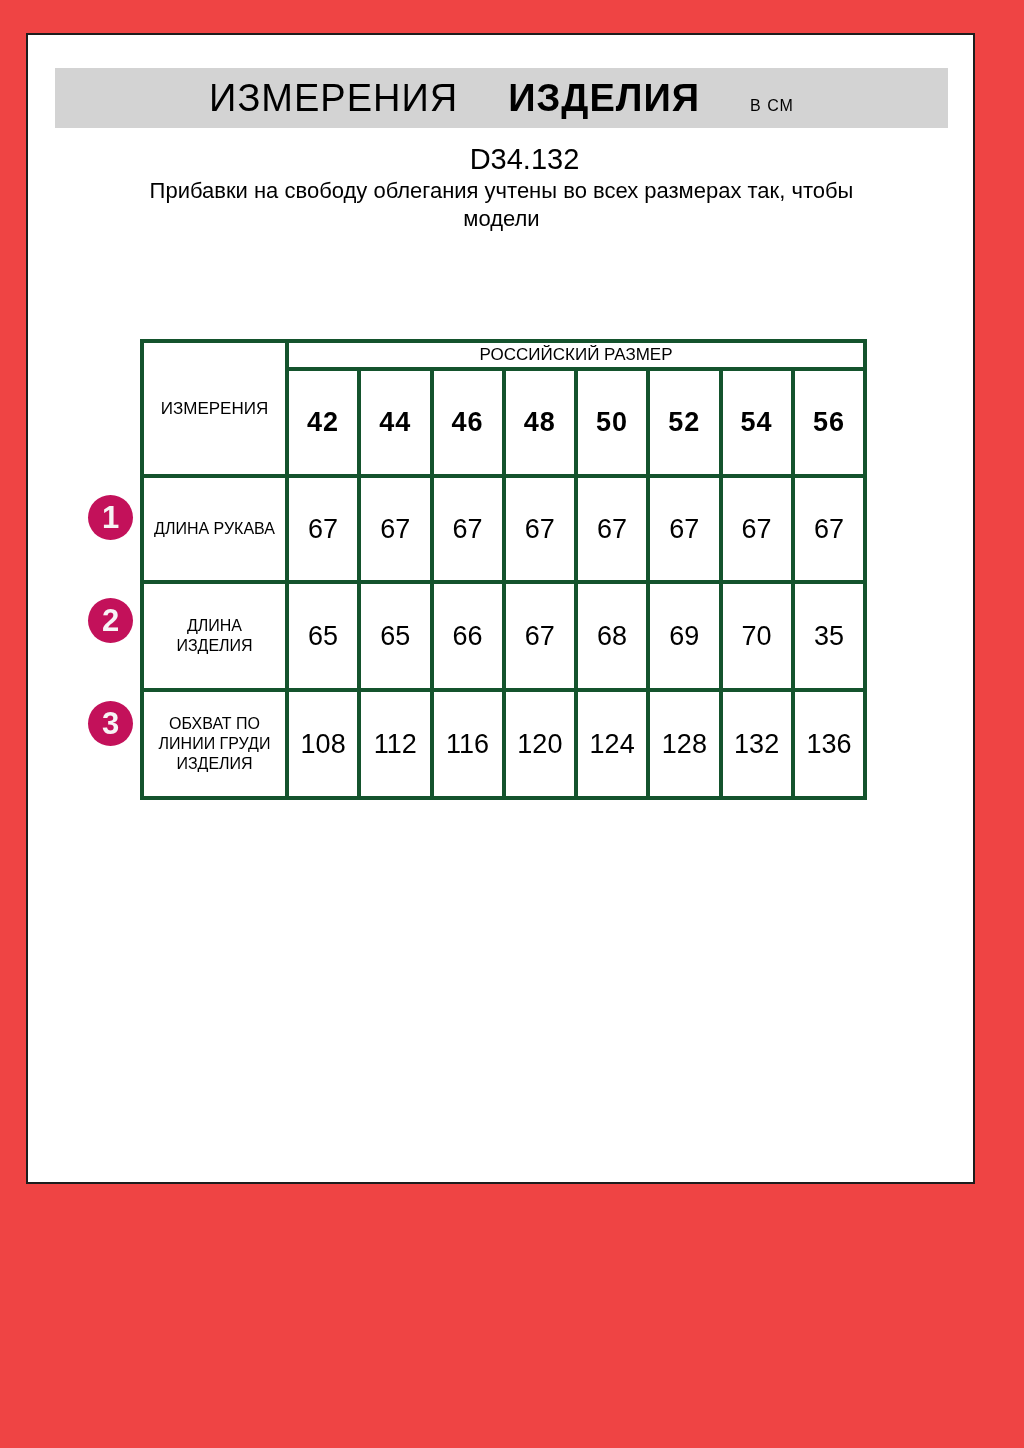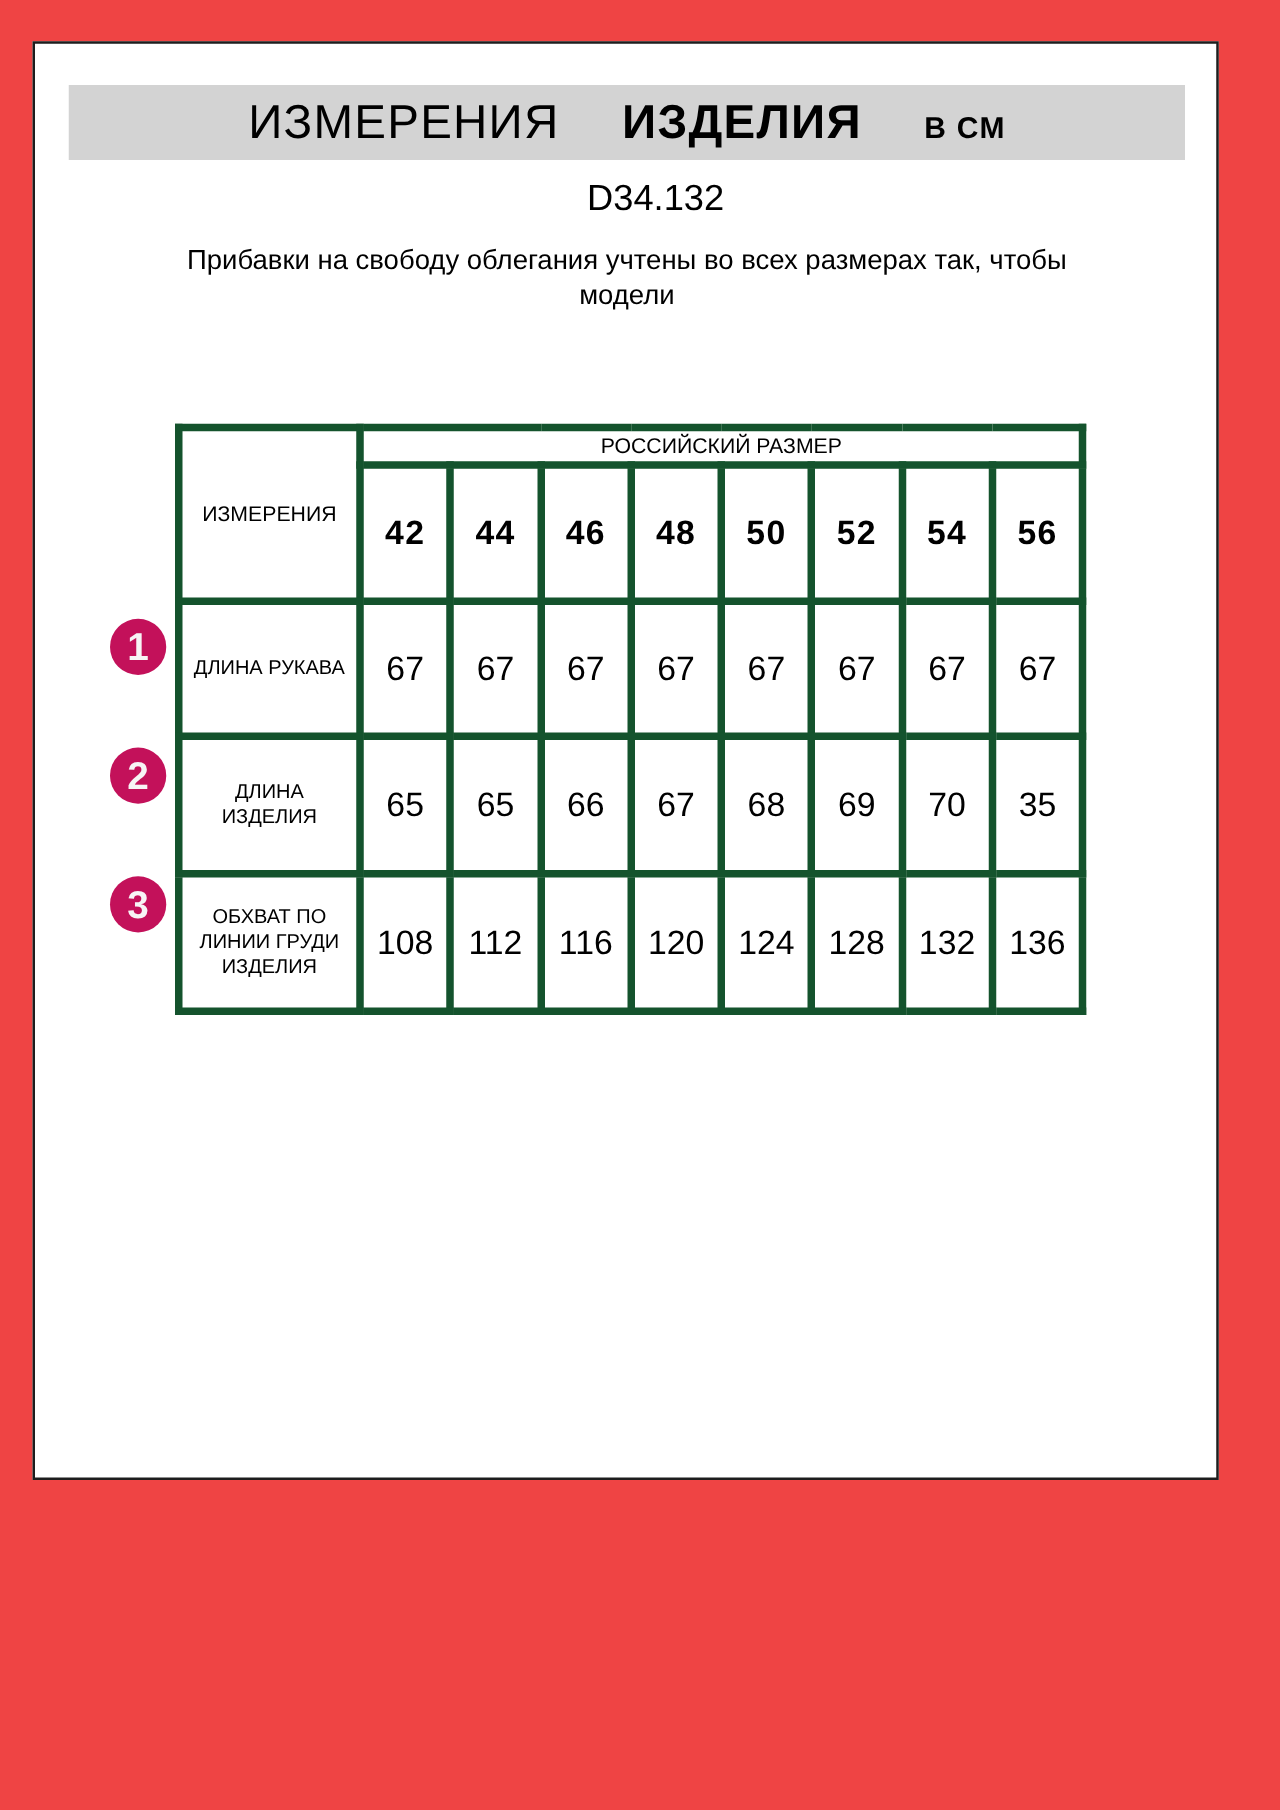--- a/index.html
+++ b/index.html
@@ -32,49 +32,49 @@
     background: var(--title_bar_bg, #d3d3d3);
     display: flex;
     justify-content: center;
     align-items: baseline;
     gap: 50px;
     padding-top: 8px;
     box-sizing: border-box;
   }
   .title-measure { font-size: 38px; font-weight: 400; letter-spacing: 1px; line-height: 44px; }
   .title-product { font-size: 38px; font-weight: 700; letter-spacing: 1px; line-height: 44px; }
-  .title-unit    { font-size: 24px; font-weight: 700; letter-spacing: 1px; text-align: center; }
+  .title-unit    { font-size: 16px; font-weight: 400; letter-spacing: 1px; text-align: center; }
   .article {
     position: absolute;
     left: 26px; top: 143px;
     width: 949px;
     text-align: center;
     font-size: 29px;
     font-weight: 400;
     margin-left: 24px;
   }
   .description {
     position: absolute;
-    left: 120px; top: 194px;
+    left: 120px; top: 177px;
     width: 763px;
     text-align: center;
     font-size: 22px;
     line-height: 28px;
     font-weight: 400;
   }
   
   table.size-table {
     position: absolute;
     left: 140px; top: 339px;
     width: 723px;
     border-collapse: collapse;
     table-layout: fixed;
   }
   .size-table th, .size-table td {
-    border: 6px solid #14532d;
+    border: 4px solid #14532d;
     text-align: center;
     vertical-align: middle;
     padding: 0;
     background: #fff;
   }
   .group-header { height: 24px; font-size: 17px; font-weight: 400; }
   .col-header   { font-size: 17px; font-weight: 400; }
   .size-cell    { height: 103px; font-size: 27px; font-weight: 700; letter-spacing: 1px; margin-top: 16px; }
   .row-label    { font-size: 16px; font-weight: 400; line-height: 20px; white-space: pre-line; }
   .val-cell     { font-size: 27px; font-weight: 400; }

